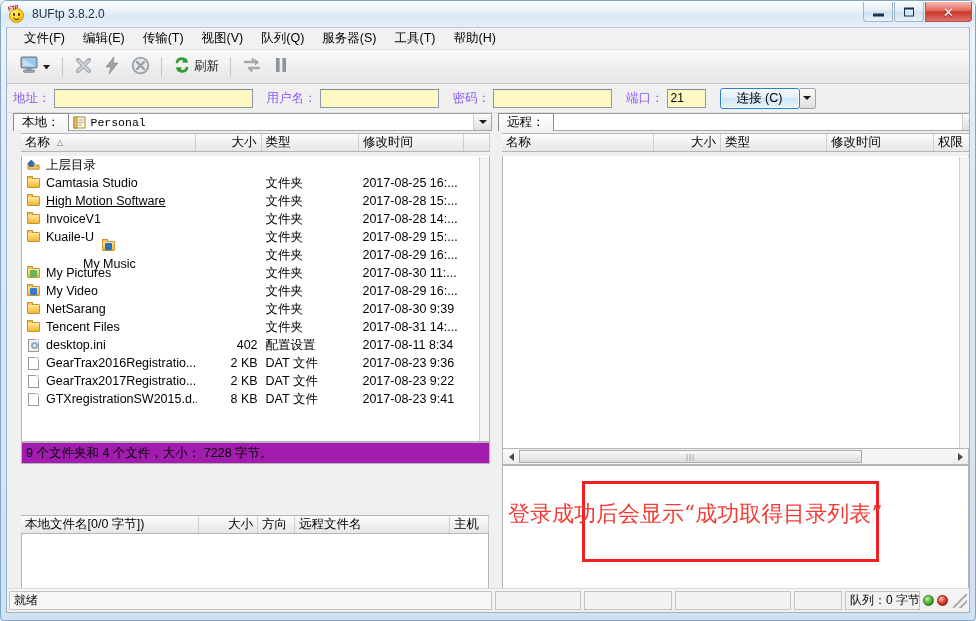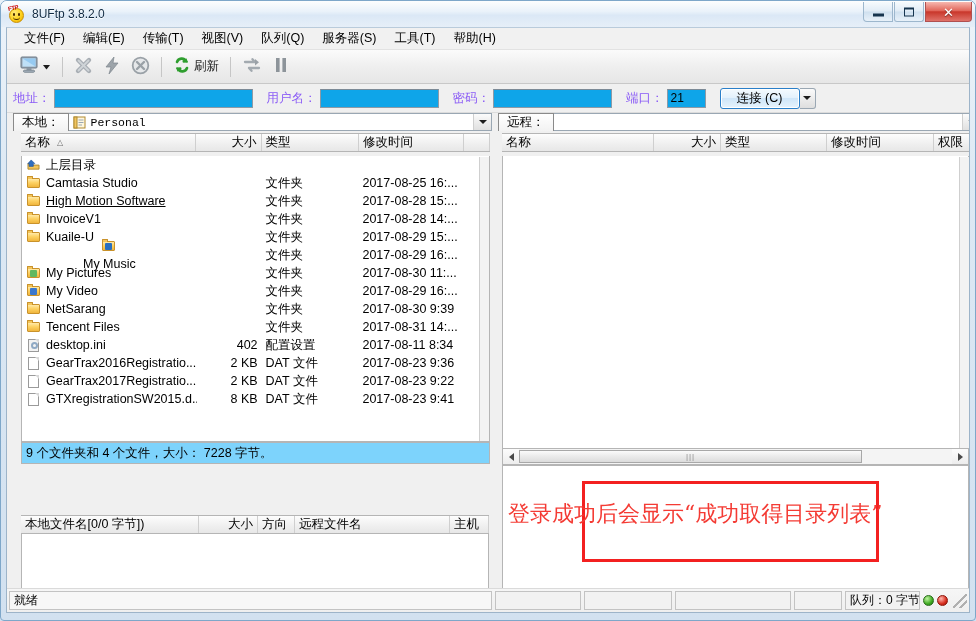--- a/index.html
+++ b/index.html
@@ -216,21 +216,21 @@
   .lbl {
     font-size: 12.5px;
     color: #8b5cf6;
     white-space: nowrap;
     margin-right: 3px;
   }
   .tinput {
     height: 19px;
     border: 1px solid #8d9aa6;
     border-top-color: #7c8a96;
-    background: #0ea5e9;
+    background: #fef9c3;
     box-sizing: border-box;
     font-size: 12px;
     font-family: "Liberation Sans", sans-serif;
     padding: 0 3px;
     line-height: 17px;
     color: #000;
     outline: none;
   }
   .connect-btn {
     height: 21px;
@@ -431,21 +431,21 @@
     width:7px; height:7px;
     border-radius:50%;
     border:2px solid #8fa9c4;
     box-sizing:border-box;
   }
 
   
   .lv-status {
     position: absolute;
     border: 1px solid #b5b5b5;
-    background: #7dd3fc;
+    background: #a21caf;
     font-size: 12.5px;
     display: flex;
     align-items: center;
     padding-left: 4px;
     box-sizing: border-box;
     white-space: nowrap;
   }
 
   
   .hscroll {

